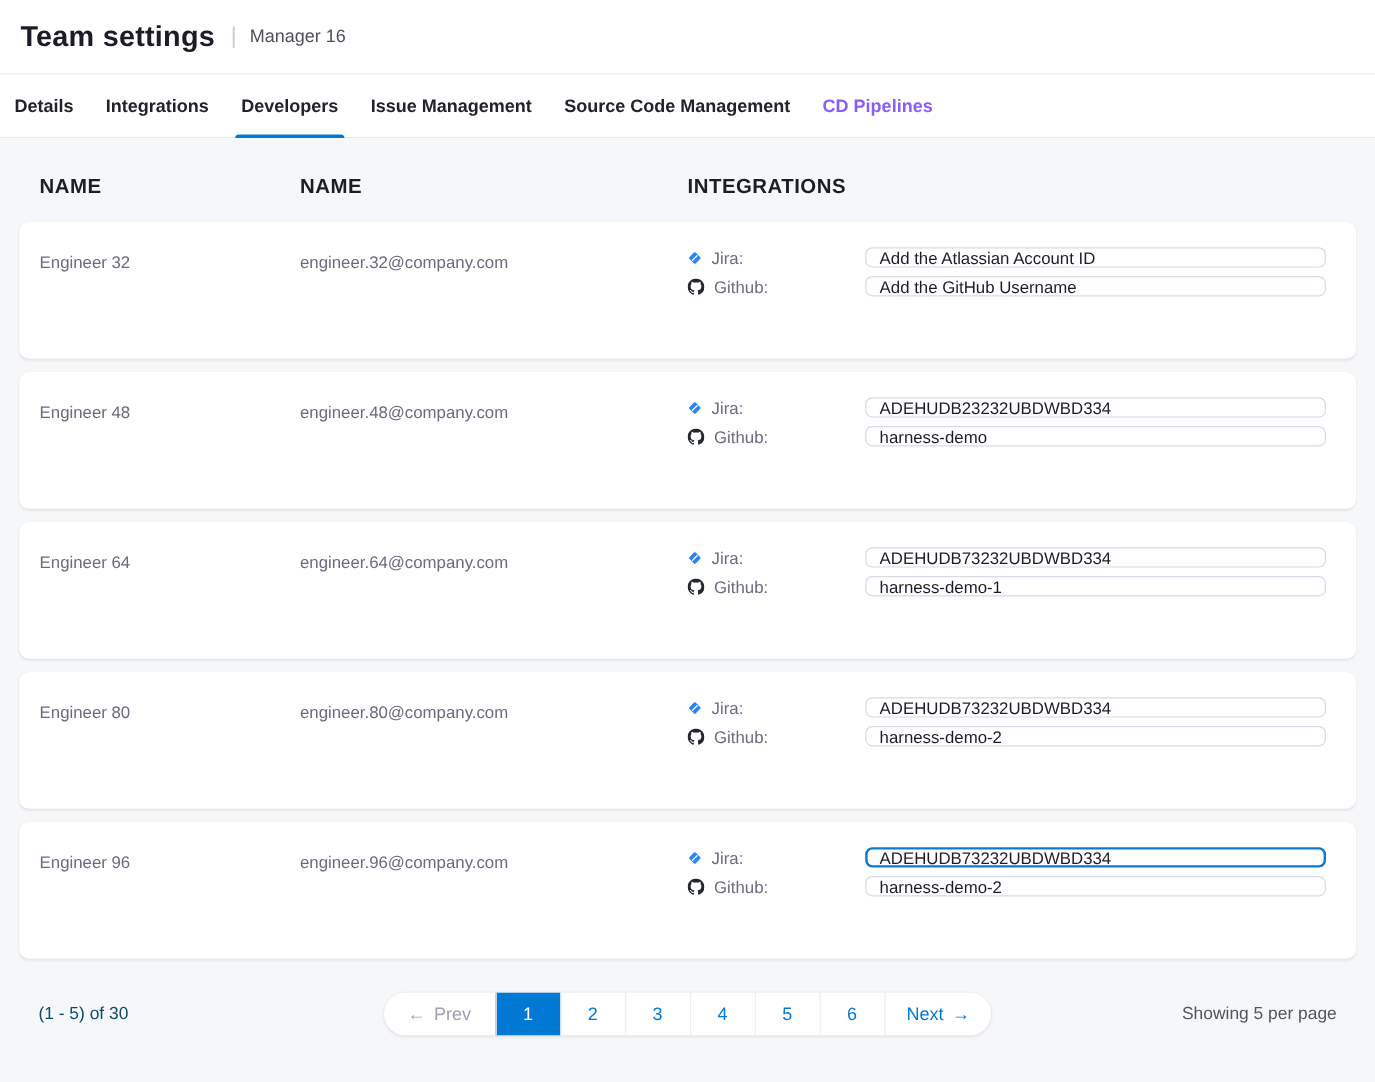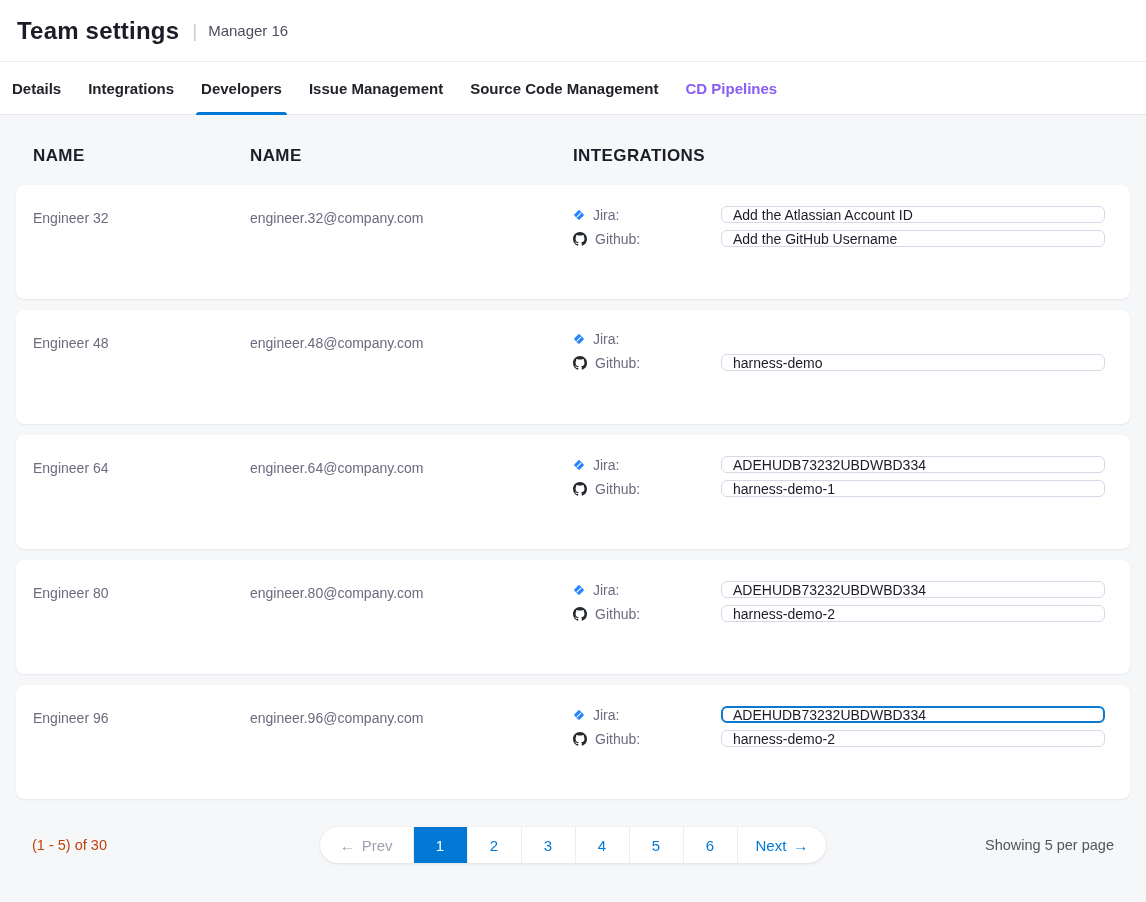--- a/index.html
+++ b/index.html
@@ -65,21 +65,21 @@
     flex:1; height:17px;
     border:1px solid #d8d9e6; border-radius:6px;
     padding:0 11px; font-size:14px; color:#1c1c28;
     background:#fff; font-family:"Liberation Sans", sans-serif;
     outline:none; min-width:0;
   }
   .int-input.focused { border:2px solid #0b79d0; padding:0 10px; }
 
   
   .footer { display:flex; align-items:center; margin-top:28px; padding:0 16px; }
-  .range-text { flex:1; font-size:14.5px; color:#c2410c; }
+  .range-text { flex:1; font-size:14.5px; color:#0c4a6e; }
   .pager {
     display:flex; height:36px; background:#fff; border-radius:18px;
     overflow:hidden;
     box-shadow:0 1px 3px rgba(40,41,61,.10), 0 0 1px rgba(40,41,61,.10);
   }
   .page-cell {
     min-width:54px; display:flex; align-items:center; justify-content:center;
     font-size:15px; color:#0278d5; cursor:pointer;
     border-left:1px solid #ededf2;
   }
@@ -151,20 +151,21 @@
         <div class="integration-line">
           <div class="int-label">
             <span class="icon-wrap">
               <svg width="12" height="12" viewBox="0 0 12 12">
                 <rect x="2.3" y="2.3" width="7.4" height="7.4" rx="1" transform="rotate(45 6 6)" fill="#2684FF"></rect>
                 <path d="M4.1 7.9 L7.9 4.1" stroke="#ffffff" stroke-width="1.1" stroke-linecap="round"></path>
               </svg>
             </span>
             <span>Jira:</span>
           </div>
+          <input class="int-input jira-field" type="text" value="ADEHUDB23232UBDWBD334" style="">
         </div>
         <div class="integration-line">
           <div class="int-label">
             <span class="icon-wrap">
               <svg width="14" height="14" viewBox="0 0 16 16">
                 <path fill="#24292f" d="M8 0C3.58 0 0 3.58 0 8c0 3.54 2.29 6.53 5.47 7.59.4.07.55-.17.55-.38 0-.19-.01-.82-.01-1.49-2.01.37-2.53-.49-2.69-.94-.09-.23-.48-.94-.82-1.13-.28-.15-.68-.52-.01-.53.63-.01 1.08.58 1.23.82.72 1.21 1.87.87 2.33.66.07-.52.28-.87.51-1.07-1.78-.2-3.64-.89-3.64-3.95 0-.87.31-1.59.82-2.15-.08-.2-.36-1.02.08-2.12 0 0 .67-.21 2.2.82.64-.18 1.32-.27 2-.27.68 0 1.36.09 2 .27 1.53-1.04 2.2-.82 2.2-.82.44 1.1.16 1.92.08 2.12.51.56.82 1.27.82 2.15 0 3.07-1.87 3.75-3.65 3.95.29.25.54.73.54 1.48 0 1.07-.01 1.93-.01 2.2 0 .21.15.46.55.38A8.01 8.01 0 0 0 16 8c0-4.42-3.58-8-8-8z"></path>
               </svg>
             </span>
             <span>Github:</span>
           </div>

